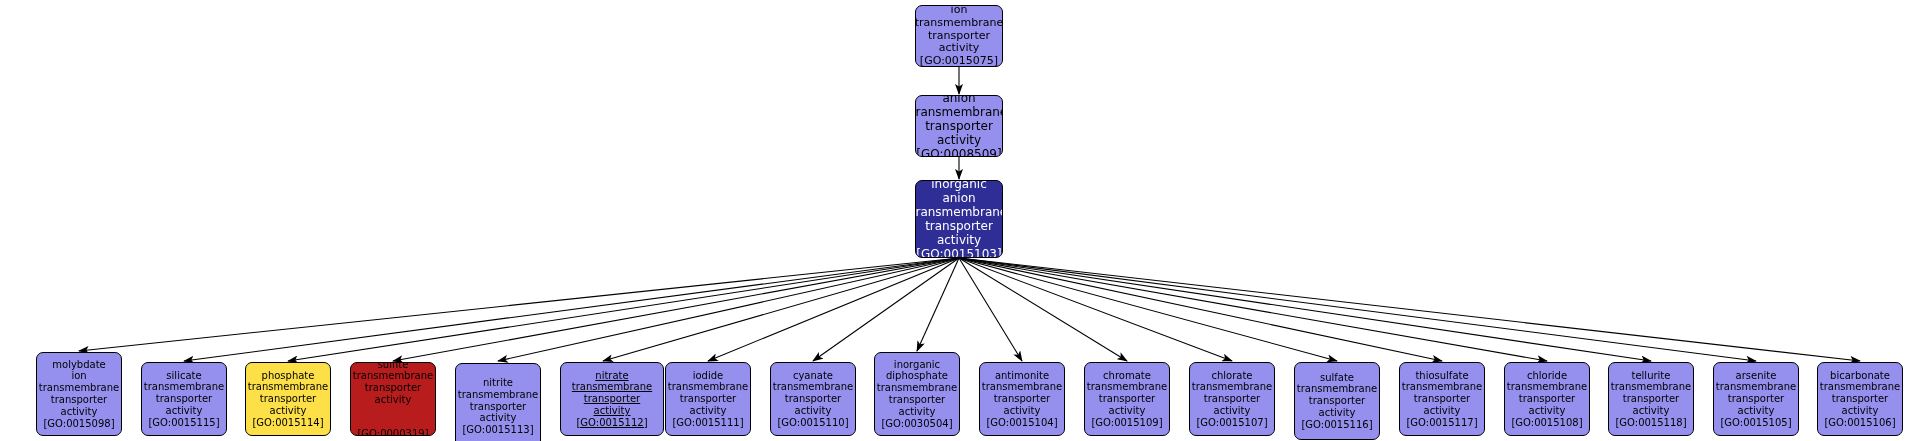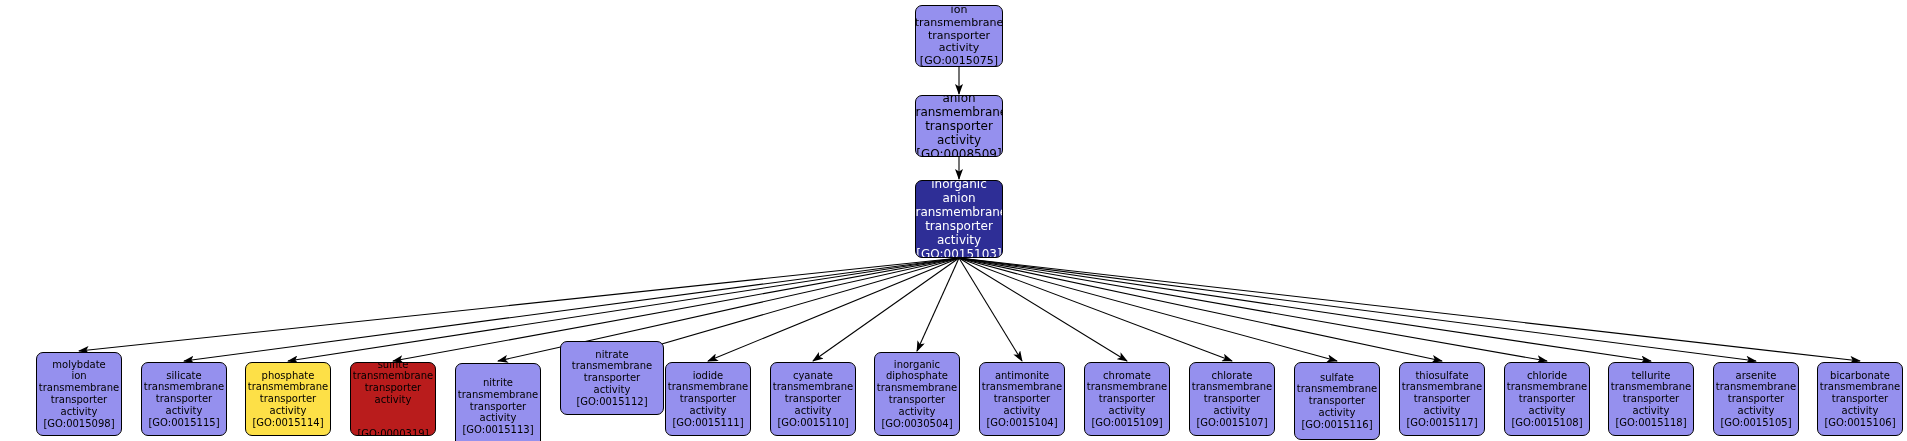--- a/index.html
+++ b/index.html
@@ -158,21 +158,21 @@
 activity</span>
         <span class="node-id">[GO:0000319]</span>
       </div>
       <div class="go-node level-leaf" id="n-go-0015113" style="left: 455px; top: 363px; width: 86px; height: 87px; background: rgb(149, 144, 238); color: rgb(0, 0, 0); border-color: rgb(0, 0, 0);">
         <span class="node-label">nitrite
 transmembrane
 transporter
 activity</span>
         <span class="node-id">[GO:0015113]</span>
       </div>
-      <div class="go-node level-leaf" id="n-go-0015112" style="left: 560px; top: 341px; width: 104px; height: 74px; background: rgb(149, 144, 238); color: rgb(0, 0, 0); border-color: rgb(0, 0, 0);">
+      <div class="go-node level-leaf" id="n-go-0015112" style="left: 560px; top: 362px; width: 104px; height: 74px; background: rgb(149, 144, 238); color: rgb(0, 0, 0); border-color: rgb(0, 0, 0); text-decoration: underline;">
         <span class="node-label">nitrate
 transmembrane
 transporter
 activity</span>
         <span class="node-id">[GO:0015112]</span>
       </div>
       <div class="go-node level-leaf" id="n-go-0015111" style="left: 665px; top: 362px; width: 86px; height: 74px; background: rgb(149, 144, 238); color: rgb(0, 0, 0); border-color: rgb(0, 0, 0);">
         <span class="node-label">iodide
 transmembrane
 transporter

